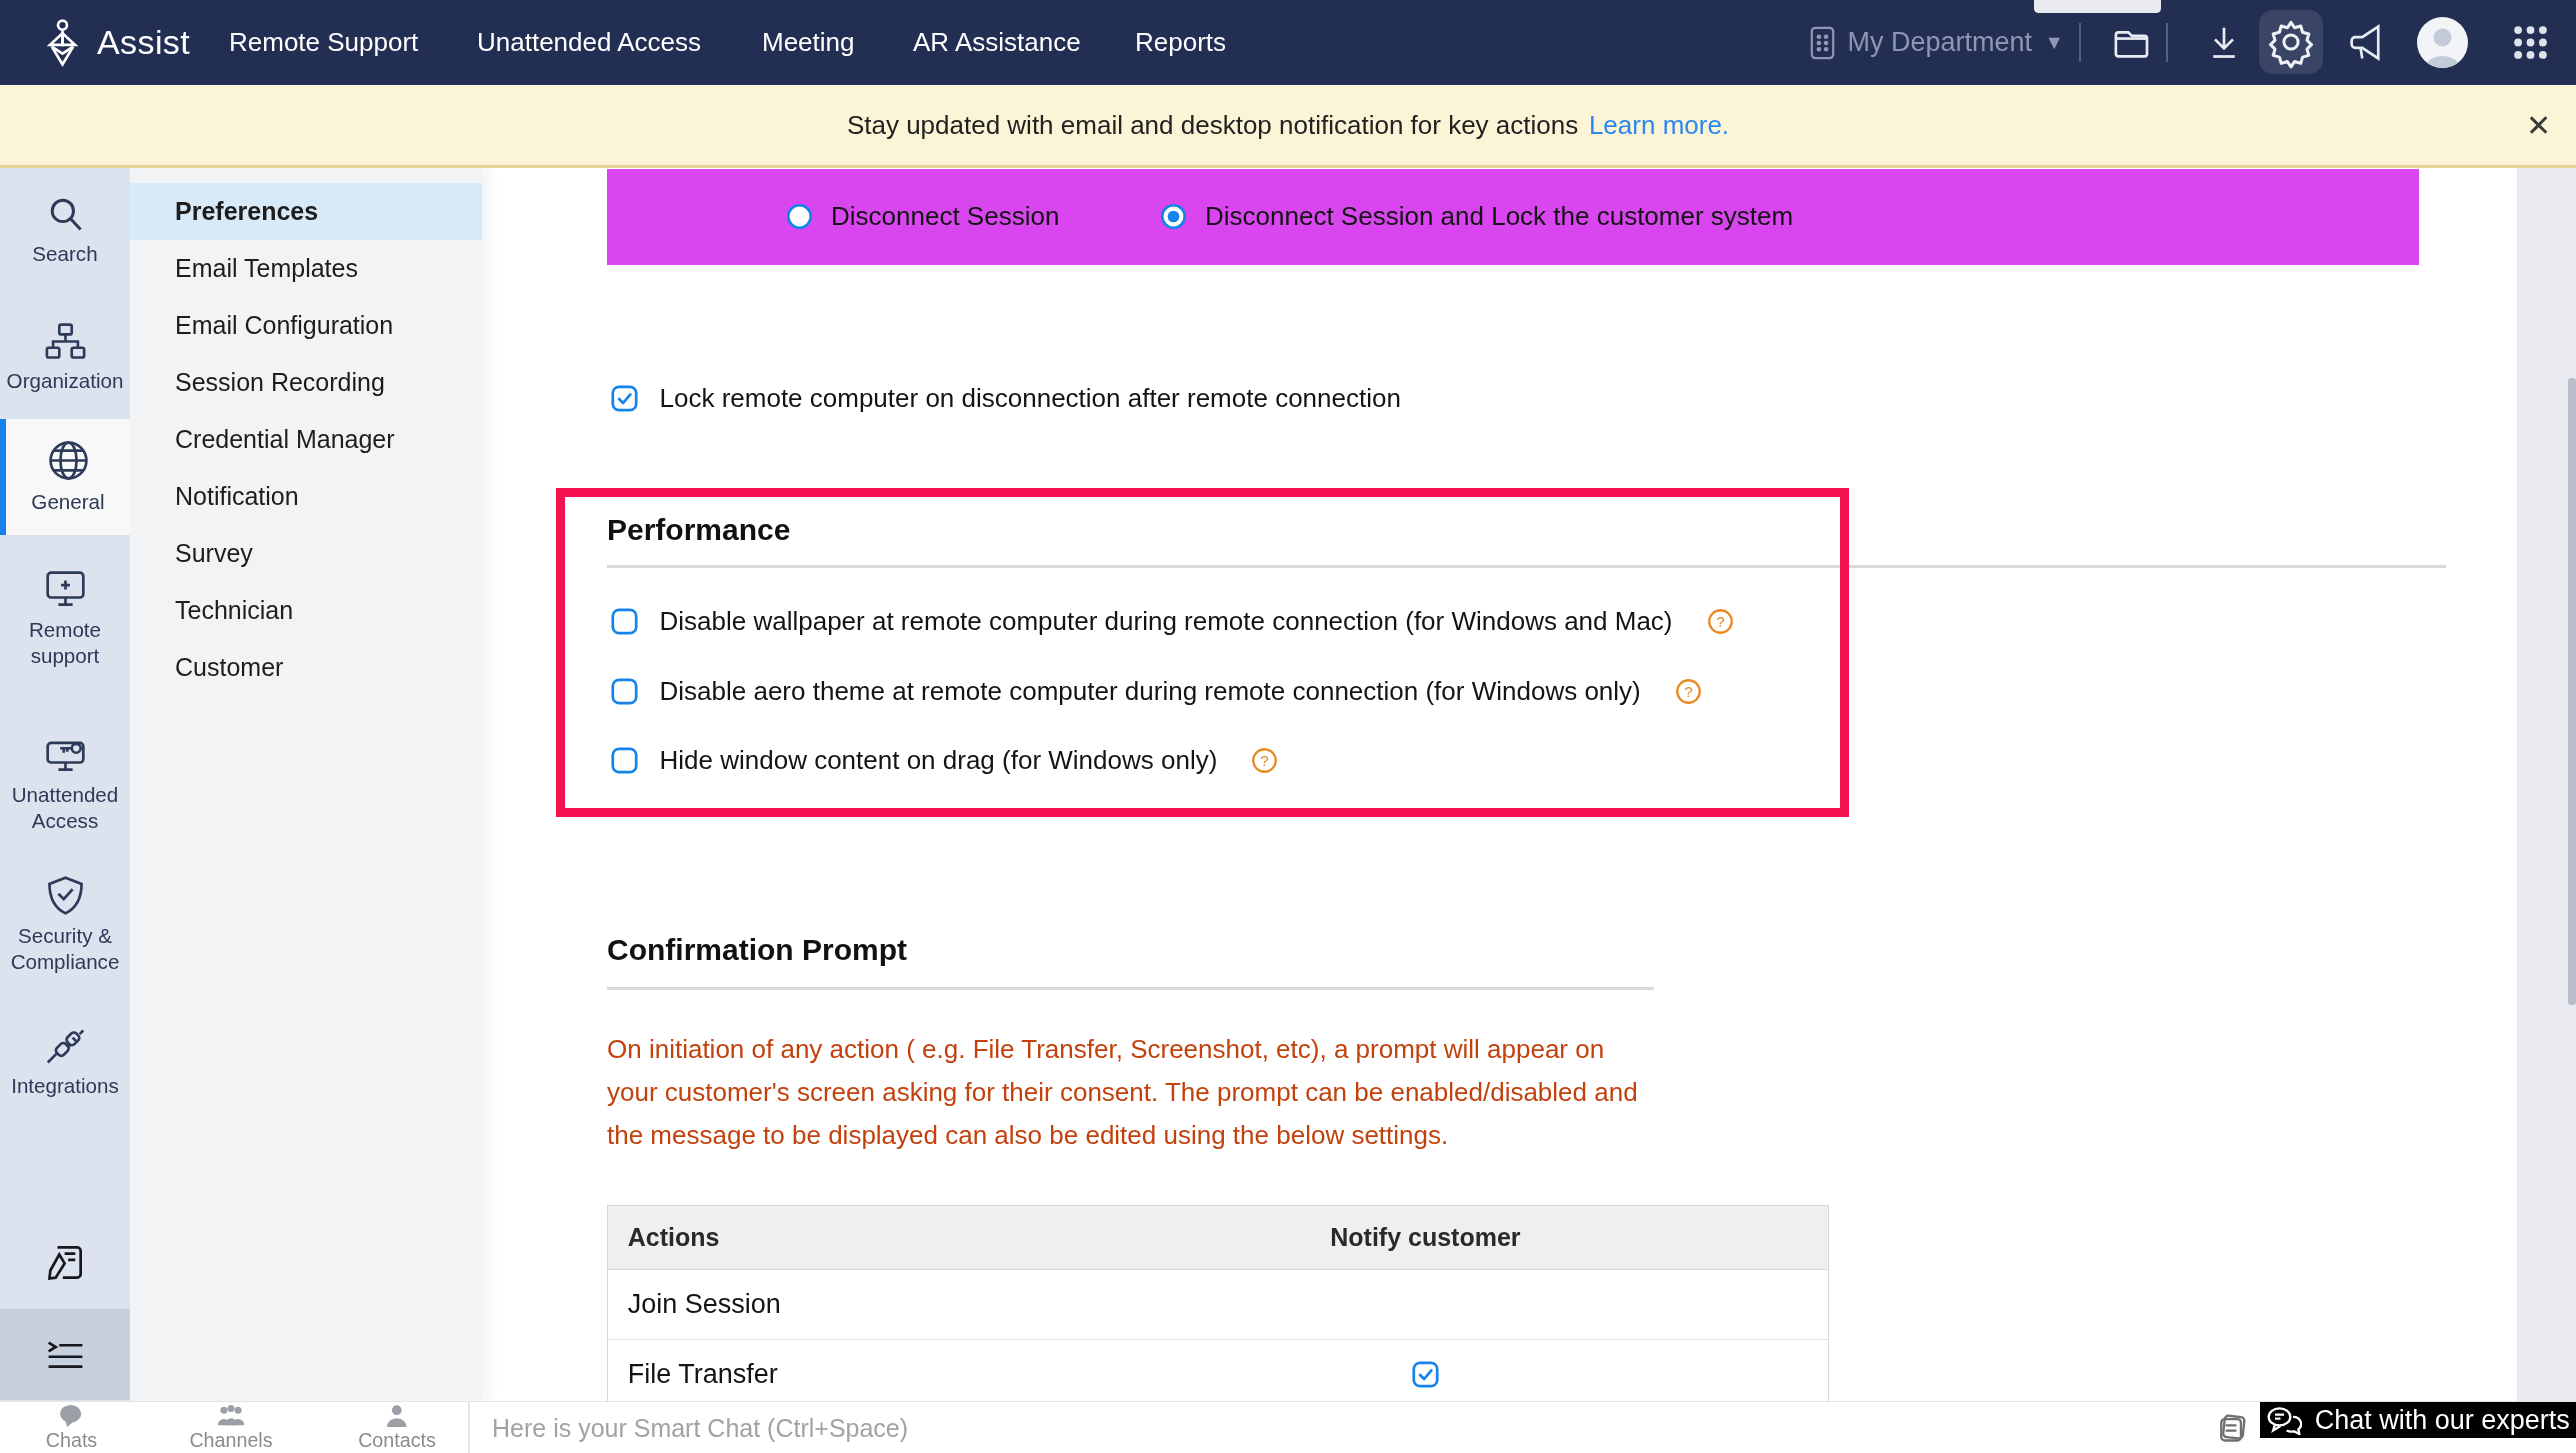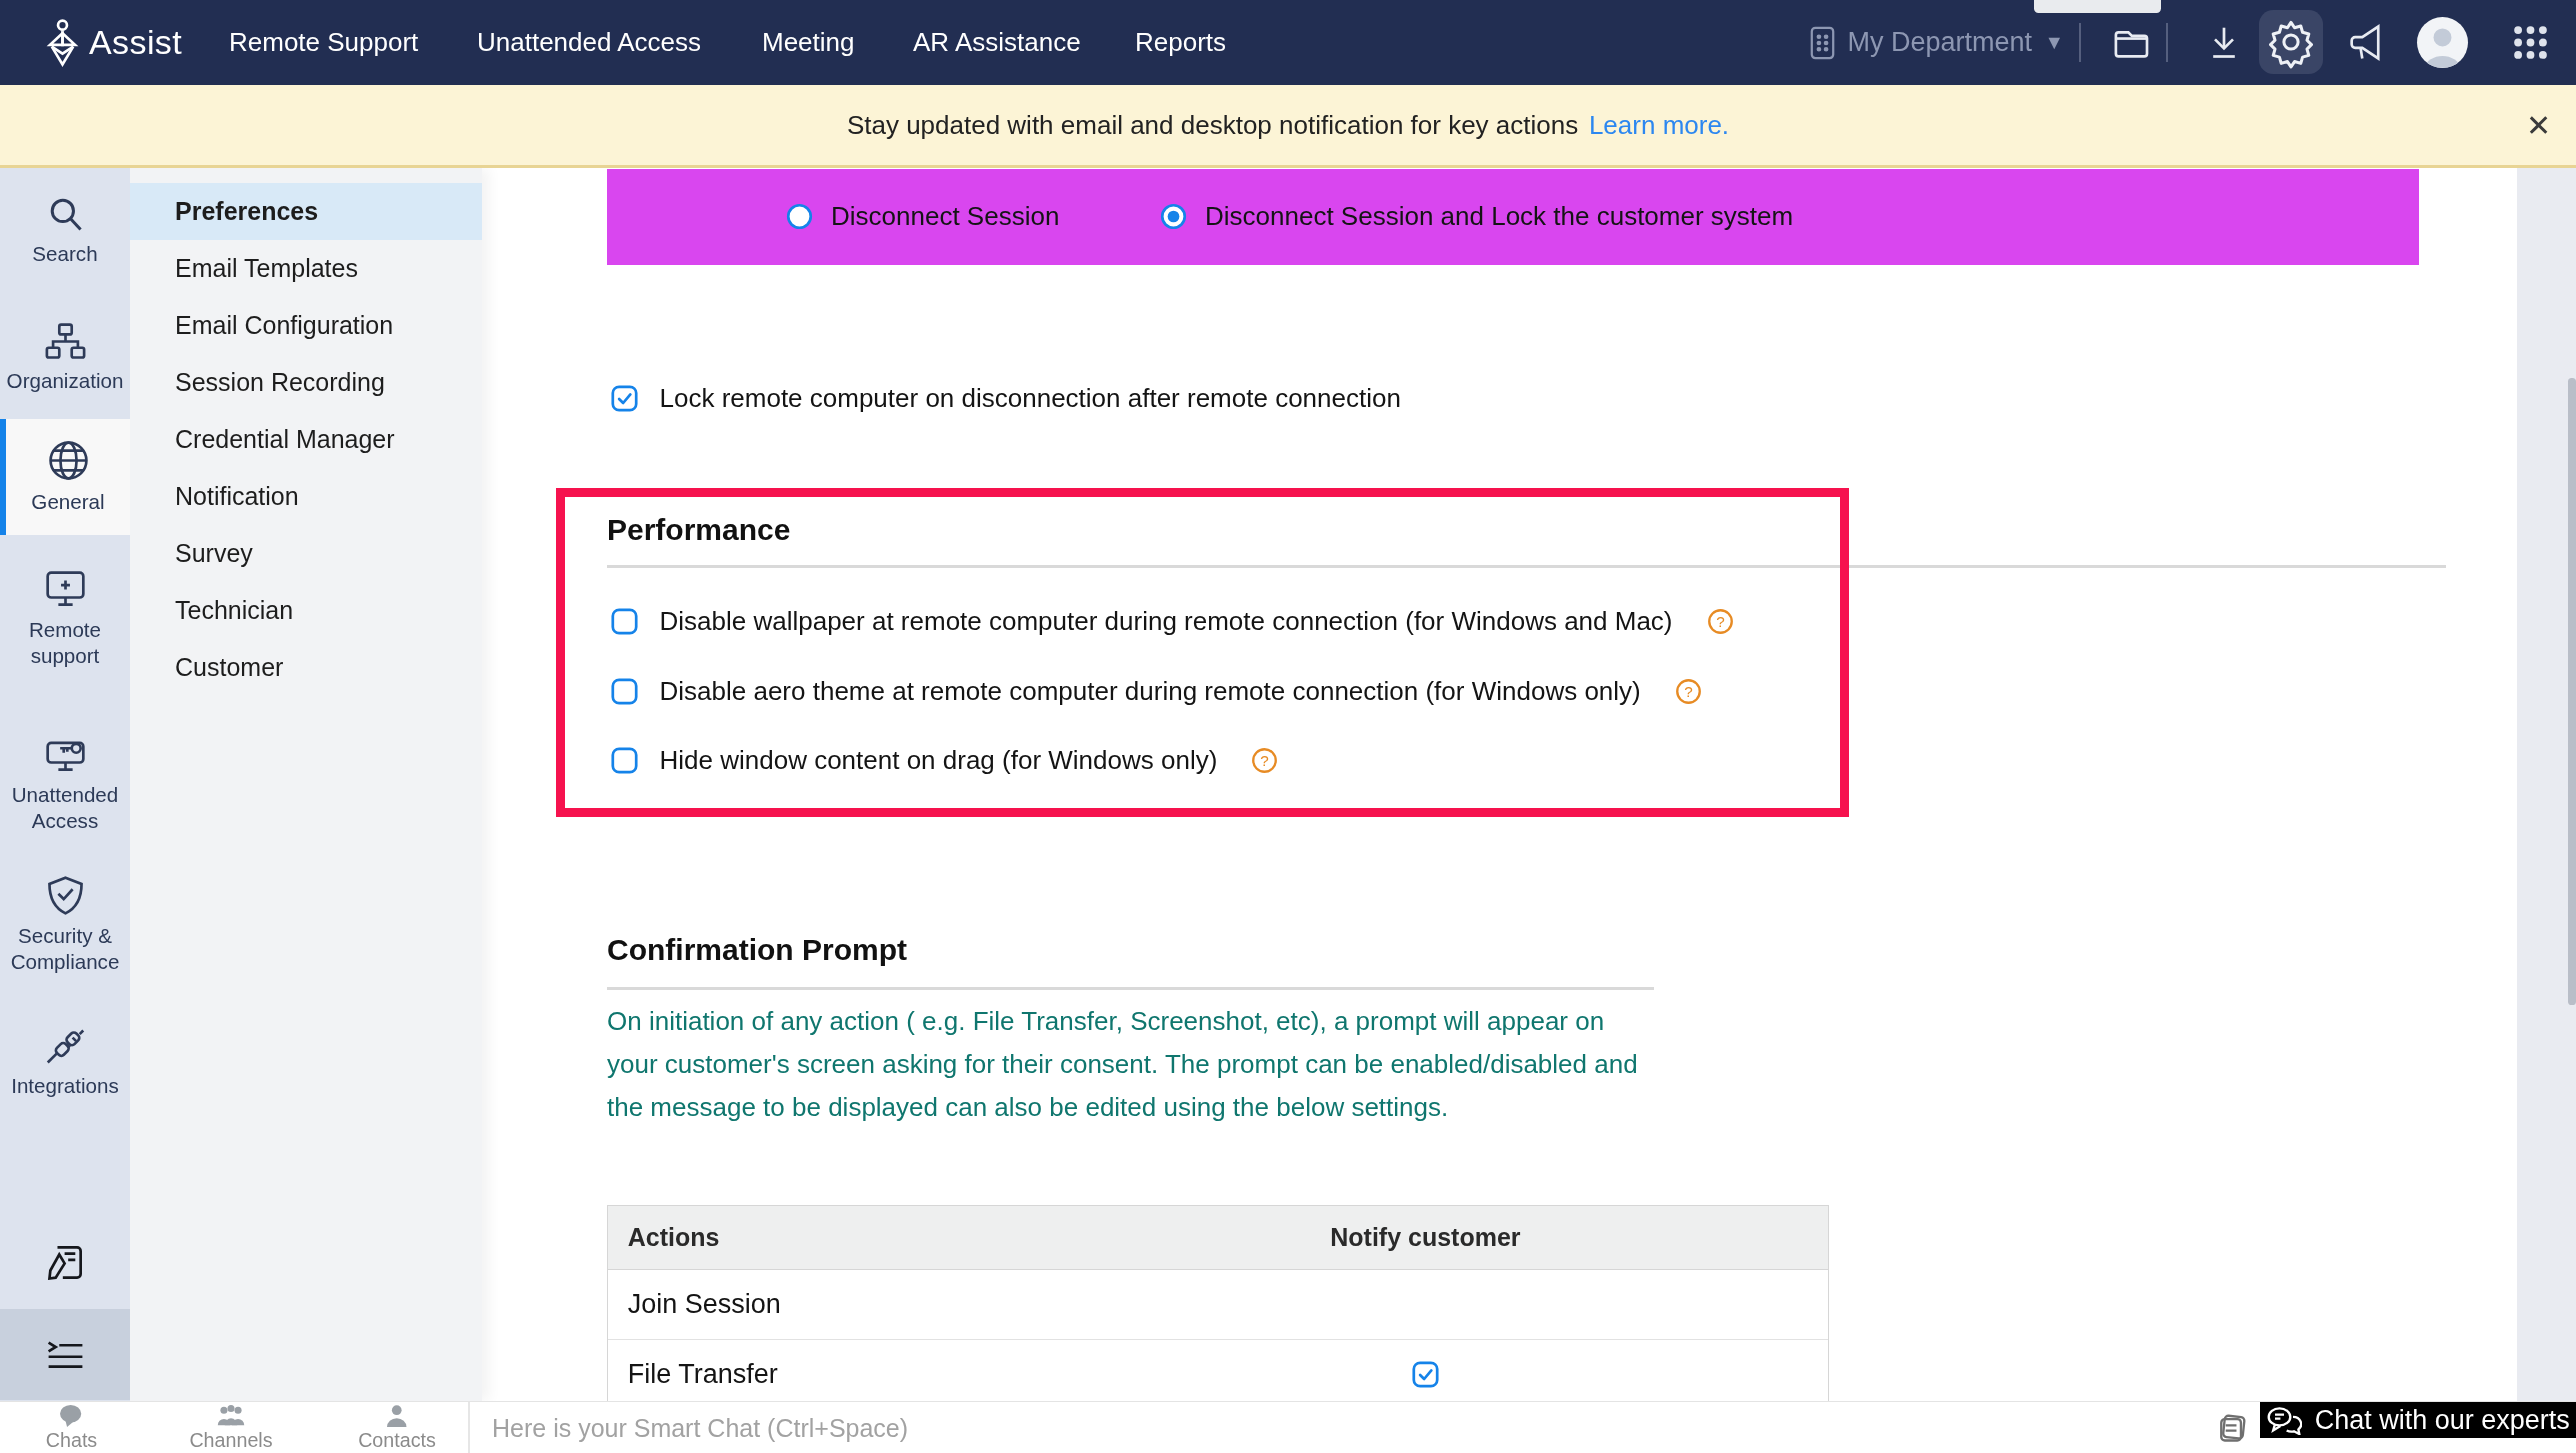--- a/index.html
+++ b/index.html
@@ -1,19 +1,19 @@
 <!DOCTYPE html>
 <html style="font-size:14.3px"><head>
 <meta charset="utf-8">
 <style>
   html,body{margin:0;padding:0;background:#ffffff;font-family:"Liberation Sans",sans-serif;}
   #stage{position:relative;width:2576px;height:1454px;overflow:hidden;background:#ffffff;}
   
   .topnav{position:absolute;left:0;top:0;width:2576px;height:85px;background:#222e52;z-index:20;}
-  .brand{position:absolute;left:39px;top:0;height:85px;display:flex;align-items:center;gap:3px;}
+  .brand{position:absolute;left:39px;top:0;height:85px;display:flex;align-items:center;gap:11px;}
   .brand-name{color:#ffffff;font-size:34px;font-weight:500;letter-spacing:0.4px;}
   .nav-item{position:absolute;top:0;height:85px;display:flex;align-items:center;color:#ffffff;font-size:26px;cursor:pointer;}
   .dept{position:absolute;left:1810px;top:0;height:85px;display:flex;align-items:center;gap:12.5px;color:#8d97b2;font-size:27px;}
   .dept .chev{font-size:19.7px;color:#8d97b2;}
   .vdiv{position:absolute;top:23px;width:1.8px;height:39px;background:#555f7e;}
   .icon-btn{position:absolute;top:0;height:85px;display:flex;align-items:center;justify-content:center;cursor:pointer;}
   .gear-bg{position:absolute;left:2259px;top:9.8px;width:64px;height:64px;background:#3a4566;border-radius:14.3px;}
   .avatar{position:absolute;left:2417px;top:17px;width:51px;height:51px;border-radius:50%;background:#f2f4f7;overflow:hidden;display:flex;align-items:flex-end;justify-content:center;}
   .top-strip{position:absolute;left:2034px;top:0;width:127px;height:12.5px;background:#e9ebee;border-radius:0 0 4.5px 4.5px;z-index:30;}
   
@@ -34,21 +34,21 @@
   .submenu-list{position:absolute;top:15px;left:0;width:100%;}
   
   .main{position:absolute;left:482px;top:168px;width:2035px;height:1233px;background:#ffffff;z-index:1;}
   .gray-panel{position:absolute;left:125px;top:0.9px;width:1812px;height:96px;background:#d946ef;}
   .radio-row{position:absolute;top:0;height:96px;display:flex;align-items:center;gap:18px;font-size:26px;color:#141414;}
   .check-row{position:absolute;display:flex;align-items:center;gap:21.5px;font-size:26px;color:#141414;}
   .section-title{position:absolute;font-size:30px;font-weight:700;color:#111111;}
   .hdivider{position:absolute;height:2.7px;background:#d9d9d9;}
   .help{display:inline-flex;margin-left:12.5px;}
   .highlight-box{position:absolute;left:74px;top:320px;width:1275px;height:311px;border:9px solid #f6124e;z-index:6;pointer-events:none;}
-  .para{position:absolute;left:125px;top:832px;width:1043px;font-size:26px;line-height:43px;color:#0f766e;}
+  .para{position:absolute;left:125px;top:860px;width:1043px;font-size:26px;line-height:43px;color:#c2410c;}
   
   .ctable{position:absolute;left:125px;top:1037px;width:1222px;border:1.8px solid #d6d6d6;border-bottom:none;box-sizing:border-box;}
   .trow{display:flex;align-items:center;background:#ffffff;border-bottom:1.8px solid #e2e2e2;}
   .trow.header{background:#eeefef;height:63px;font-weight:700;font-size:25px;color:#2a2a2a;border-bottom:1.8px solid #d6d6d6;}
   .trow.body{height:69px;font-size:27px;color:#141414;}
   .tc1{width:34%;padding-left:19.7px;box-sizing:border-box;}
   .tc2{width:66%;display:flex;justify-content:center;}
   
   .gutter{position:absolute;left:2517px;top:168px;width:59px;height:1233px;background:#e9ebf1;z-index:12;}
   .thumb{position:absolute;left:51px;top:210px;width:8px;height:627px;background:#b9bec8;border-radius:3.6px;}

